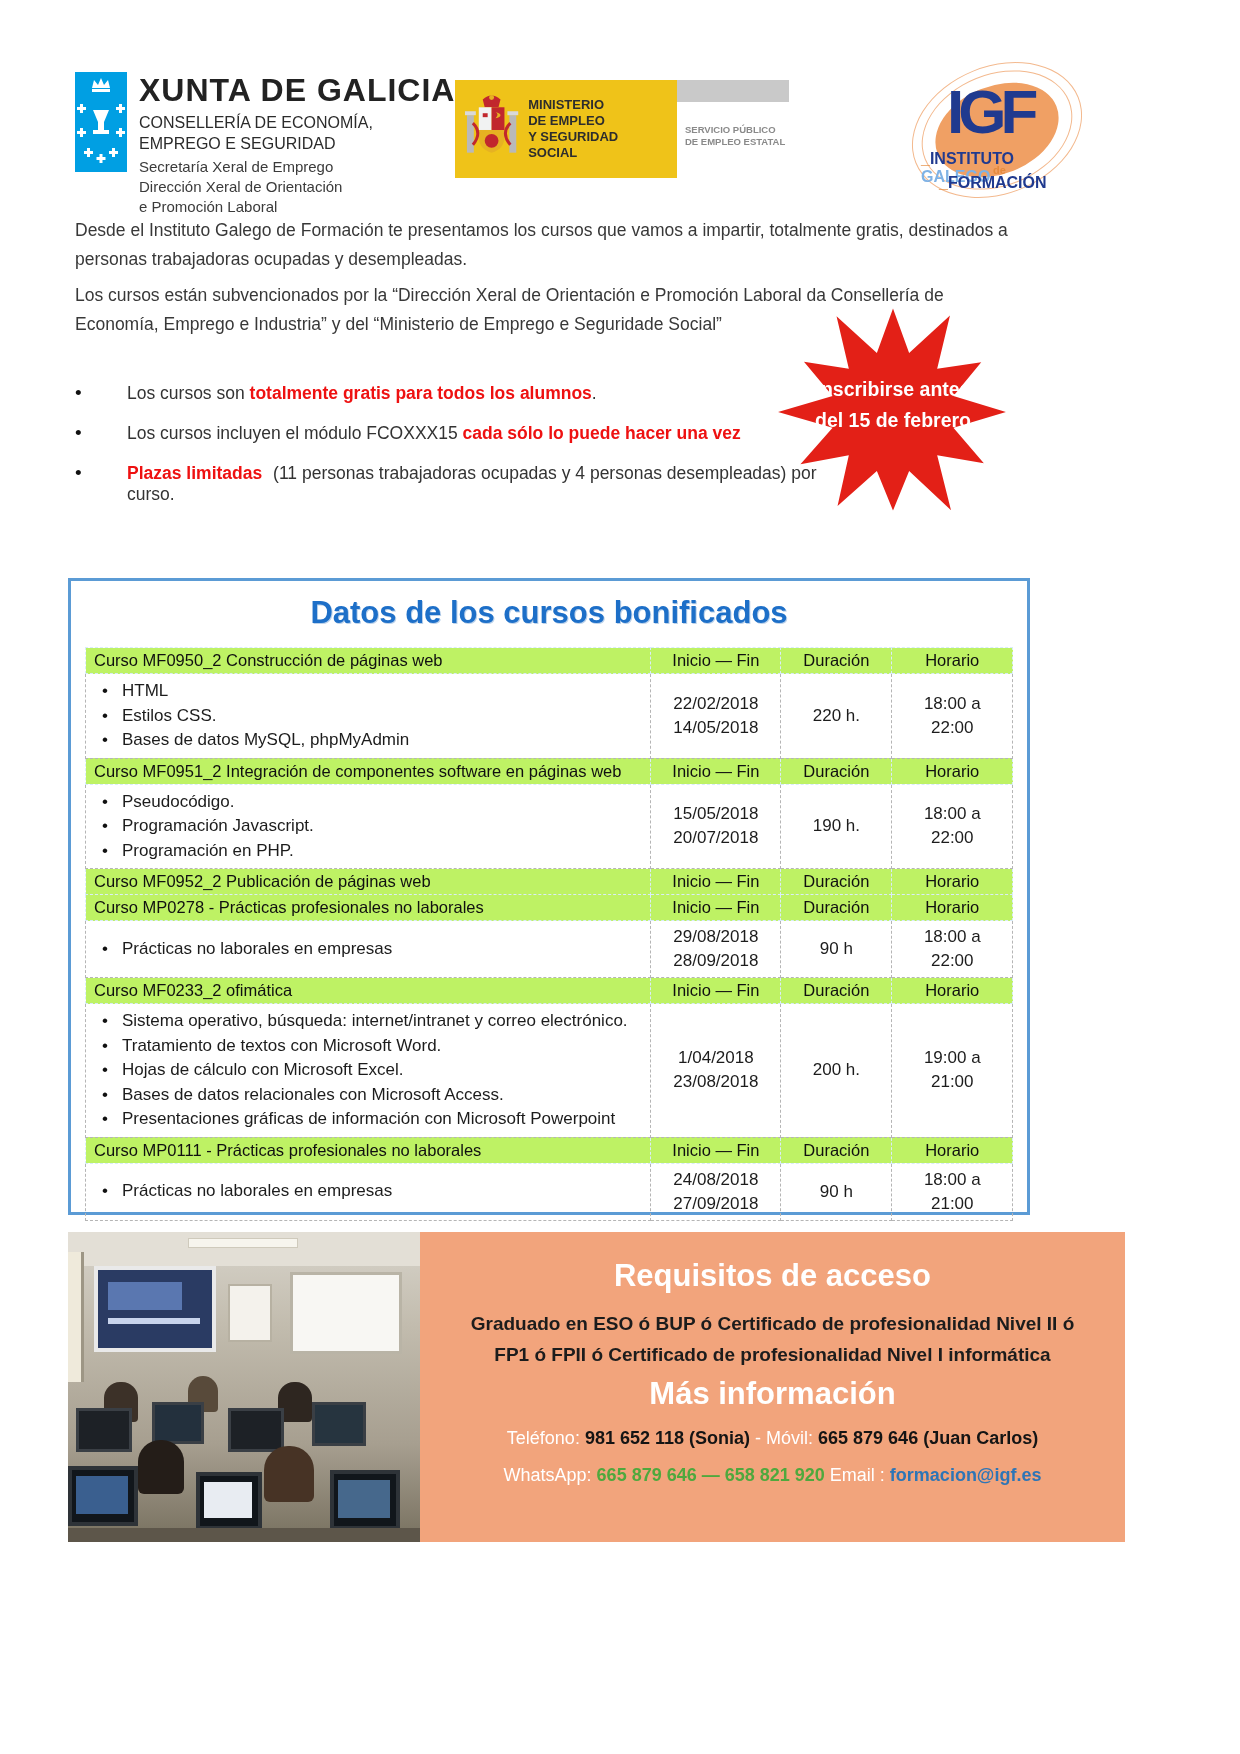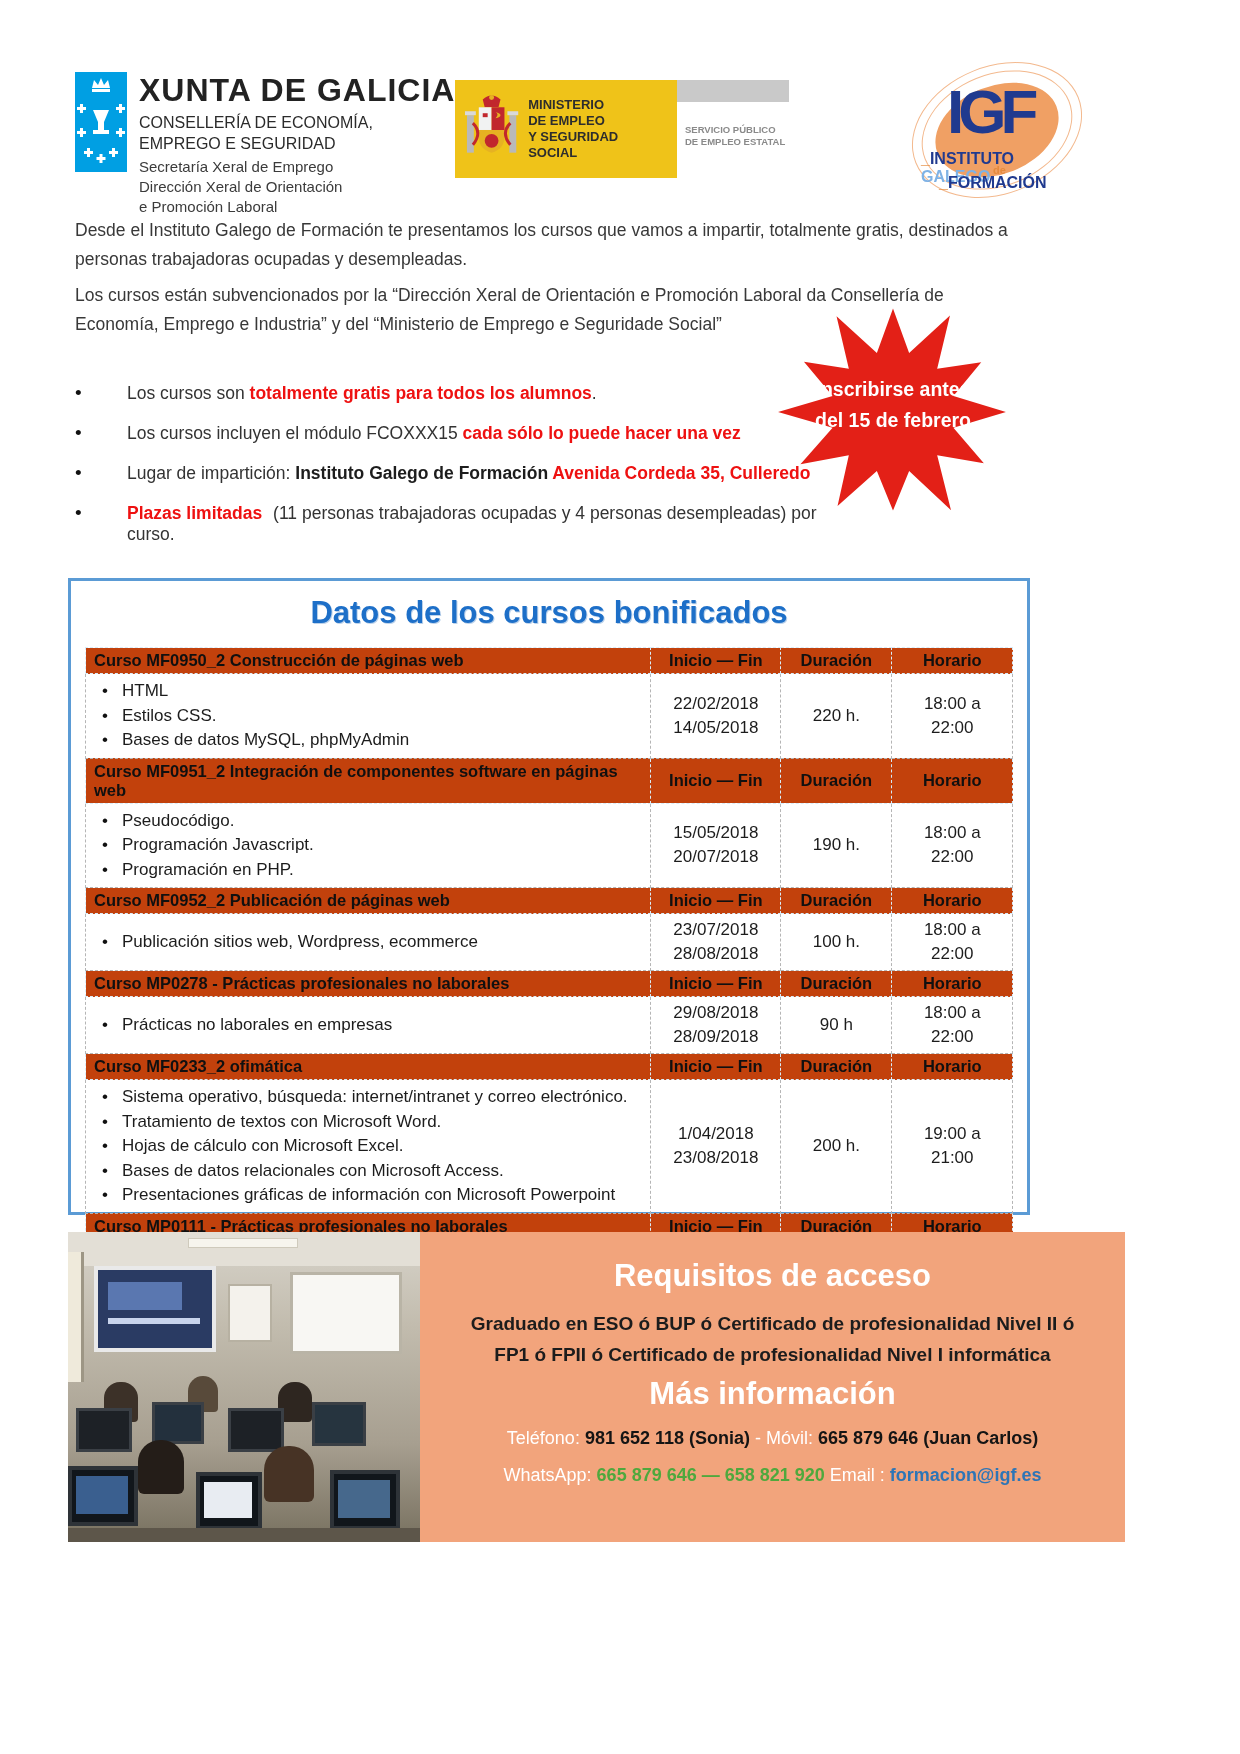--- a/index.html
+++ b/index.html
@@ -52,22 +52,22 @@
   .star-text { position:absolute; left:0; top:76px; width:242px; text-align:center;
     color:#ffffff; font-weight:bold; font-size:19.5px; line-height:31px; }
 
   
   .courses-box { position:absolute; left:68px; top:578px; width:962px; height:637px;
     border:3px solid #5B9BD5; background:#fff; padding:12px 14px 0 14px; }
   .courses-title { text-align:center; color:#1D6FC8; font-size:31px; font-weight:bold;
     margin:2px 0 16px 0; text-shadow:1px 1px 0 #bcd2ea; }
   table.courses { width:100%; border-collapse:collapse; table-layout:fixed; }
   table.courses td { border:1px dashed #b5b5b5; }
-  tr.sec-header td { background:#c2410c; border-color:#d9ecf9; color:#101010;
-    font-weight:bold; font-size:16.5px; padding:3px 8px; }
+  tr.sec-header td { background:#bef264; border-color:#d9ecf9; color:#101010;
+    font-weight:normal; font-size:16.5px; padding:3px 8px; }
   tr.sec-header td.c-mid { text-align:center; padding:3px 2px; }
   tr.sec-body td { font-size:17px; color:#1c1c1c; vertical-align:middle; }
   td.cell-items { padding:5px 6px 5px 10px; }
   td.cell-items ul { list-style:none; }
   td.cell-items li { position:relative; padding-left:26px; line-height:24.5px; }
   td.cell-items li::before { content:"•"; position:absolute; left:6px; top:0; color:#111; }
   td.cell-center { text-align:center; line-height:24px; padding:4px 2px; }
 
   
   .footer { position:absolute; left:68px; top:1232px; width:1057px; height:310px; display:flex; }
@@ -170,21 +170,20 @@
       <div class="igf-line2"><span class="igf-tick">_</span><span>FORMACIÓN</span></div>
     </div>
   </header>
 
   <p class="intro p1">Desde el Instituto Galego de Formación te presentamos los cursos que vamos a impartir, totalmente gratis, destinados a personas trabajadoras ocupadas y desempleadas.</p>
   <p class="intro p2">Los cursos están subvencionados por la “Dirección Xeral de Orientación e Promoción Laboral da Consellería de Economía, Emprego e Industria” y del “Ministerio de Emprego e Seguridade Social”</p>
 
   <ul class="bullets">
     <li><span>Los cursos son </span><span class="red">totalmente gratis para todos los alumnos</span><span>.</span></li>
     <li><span>Los cursos incluyen el módulo FCOXXX15 </span><span class="red">cada sólo lo puede hacer una vez</span></li>
-    <li><span>Lugar de impartición: </span><span class="bold">Instituto Galego de Formación </span><span class="red">Avenida Cordeda 35, Culleredo</span></li>
     <li><span class="red" style="margin-right:6px">Plazas limitadas</span><span> (11 personas trabajadoras ocupadas y 4 personas desempleadas) por curso.</span></li>
   </ul>
 
   <div class="starburst">
     <svg width="242" height="228" viewBox="0 0 240 225">
       <polygon fill="#E32017" points="232,115 179.9,131.1 210.1,167 163.8,158.8 177.5,214.6 136,174.9 120,215 104,174.9 65,210.3 76.2,158.8 28.2,168 60.1,131.1 6,115 60.1,98.9 31.7,64 76.2,71.2 64,18 104,55.1 120,10 136,55.1 176.5,17.1 163.8,71.2 207.5,64.5 179.9,98.9" transform="scale(1,0.978)"></polygon>
     </svg>
     <div class="star-text">
       <div>Inscribirse antes</div>
       <div>del 15 de febrero</div>
@@ -249,36 +248,20 @@
               <div>18:00  a</div>
               <div>22:00</div>
             </td>
     </tr>
 
     <tr class="sec-header">
       <td class="c-name">Curso MF0952_2 Publicación de páginas web</td>
       <td class="c-mid">Inicio — Fin</td>
       <td class="c-mid">Duración</td>
       <td class="c-mid">Horario</td>
-    </tr>
-    <tr class="sec-body">
-      <td class="cell-items">
-              <ul>
-                <li>Publicación sitios web, Wordpress, ecommerce</li>
-              </ul>
-            </td>
-      <td class="cell-center">
-              <div>23/07/2018</div>
-              <div>28/08/2018</div>
-            </td>
-      <td class="cell-center">100 h.</td>
-      <td class="cell-center">
-              <div>18:00  a</div>
-              <div>22:00</div>
-            </td>
     </tr>
 
     <tr class="sec-header">
       <td class="c-name">Curso MP0278 - Prácticas profesionales no laborales</td>
       <td class="c-mid">Inicio — Fin</td>
       <td class="c-mid">Duración</td>
       <td class="c-mid">Horario</td>
     </tr>
     <tr class="sec-body">
       <td class="cell-items">

